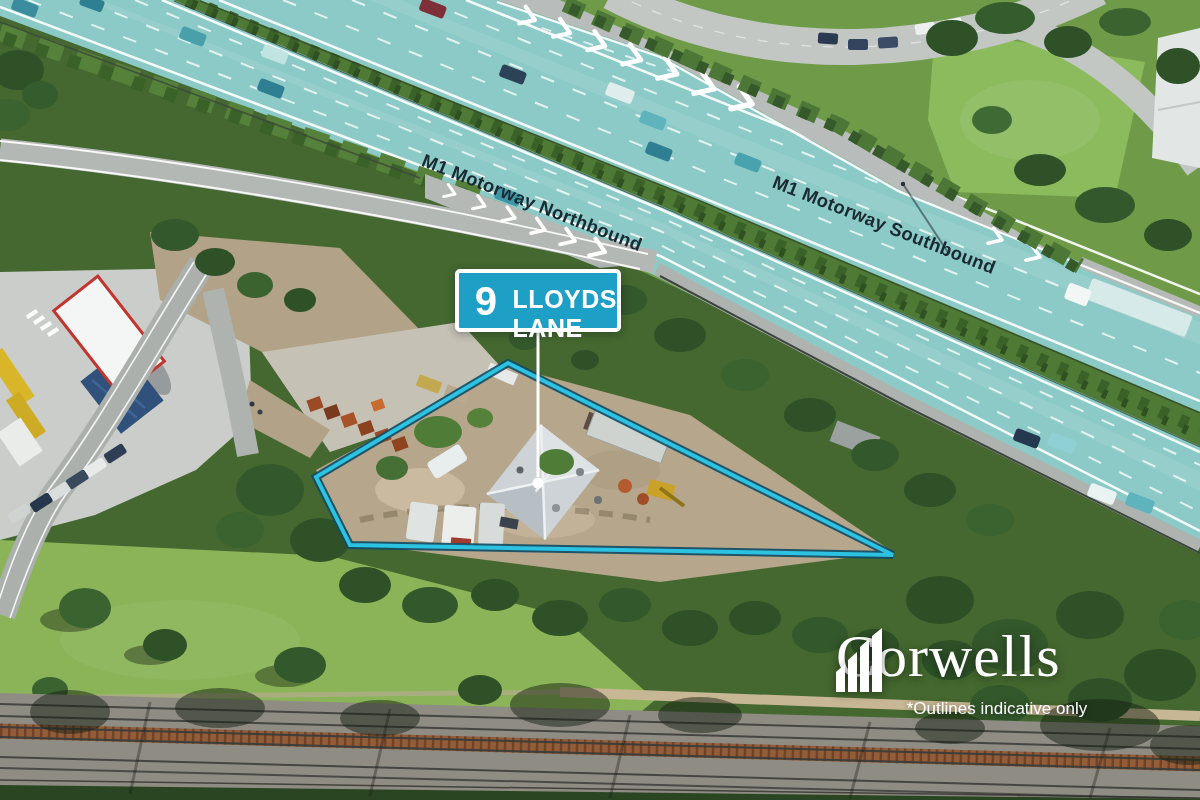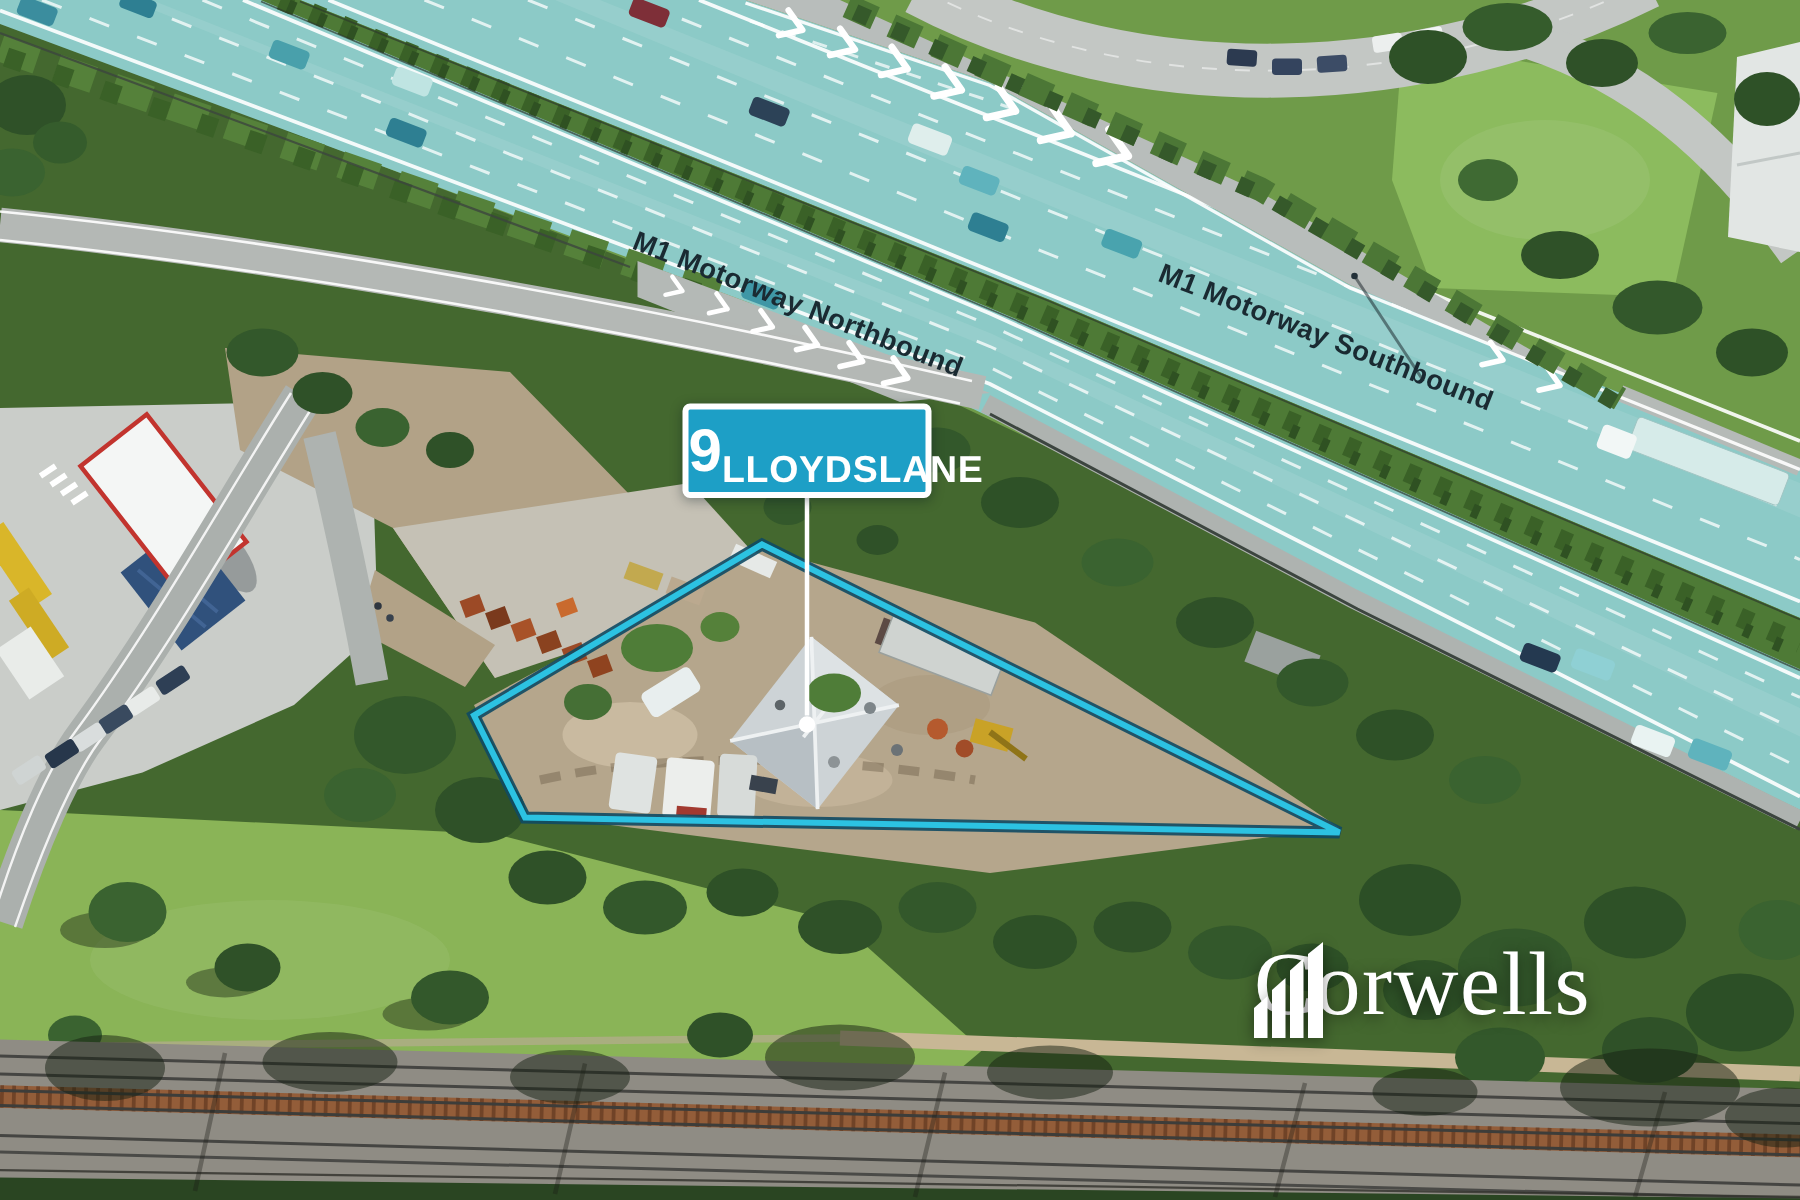--- a/index.html
+++ b/index.html
@@ -10,21 +10,21 @@
   .road-label{position:absolute;width:280px;text-align:center;white-space:nowrap;
               font-size:18.5px;font-weight:600;letter-spacing:.3px;color:#1a2a32;
               transform:rotate(21.5deg);}
   .road-label.nb{left:392px;top:192px;}
   .road-label.sb{left:744px;top:214px;}
   
   .sign{position:absolute;left:455px;top:269px;width:158px;height:55px;
         background:#1d9fc6;border:4px solid #fff;border-radius:5px;
         box-shadow:0 2px 8px rgba(0,20,30,.35);display:flex;align-items:center;color:#fff;}
   .sign-number{width:58px;text-align:center;font-size:40px;font-weight:bold;line-height:1;}
-  .sign-street{display:flex;font-size:25px;font-weight:bold;
+  .sign-street{display:flex;flex-direction:column;font-size:25px;font-weight:bold;
                line-height:1.14;letter-spacing:.5px;margin-top:26px;}
   
   .brand{position:absolute;left:836px;top:628px;display:flex;align-items:flex-end;color:#fff;
          text-shadow:0 2px 10px rgba(0,0,0,.5);}
   .brand-icon{display:block;margin-right:11px;filter:drop-shadow(0 2px 5px rgba(0,0,0,.45));}
   .brand-name{font-family:"Liberation Serif","DejaVu Serif",serif;font-size:60px;line-height:.95;
               letter-spacing:1px;}
   .disclaimer{position:absolute;left:872px;top:699px;width:250px;text-align:center;color:#fff;
               font-size:17px;text-shadow:0 1px 6px rgba(0,0,0,.55);}
 </style>
@@ -346,14 +346,15 @@
 
 <div class="brand">
   <svg class="brand-icon" width="48" height="64" viewBox="0 0 48 64">
     <polygon points="0,44 9,36 9,64 0,64" fill="#fff"></polygon>
     <polygon points="12,32 21,24 21,64 12,64" fill="#fff"></polygon>
     <polygon points="24,19 33,11 33,64 24,64" fill="#fff"></polygon>
     <polygon points="36,8 46,0 46,64 36,64" fill="#fff"></polygon>
   </svg>
   <span class="brand-name">Corwells</span>
 </div>
+<div class="disclaimer">*Outlines indicative only</div>
 
 </div>
 
 </body></html>

